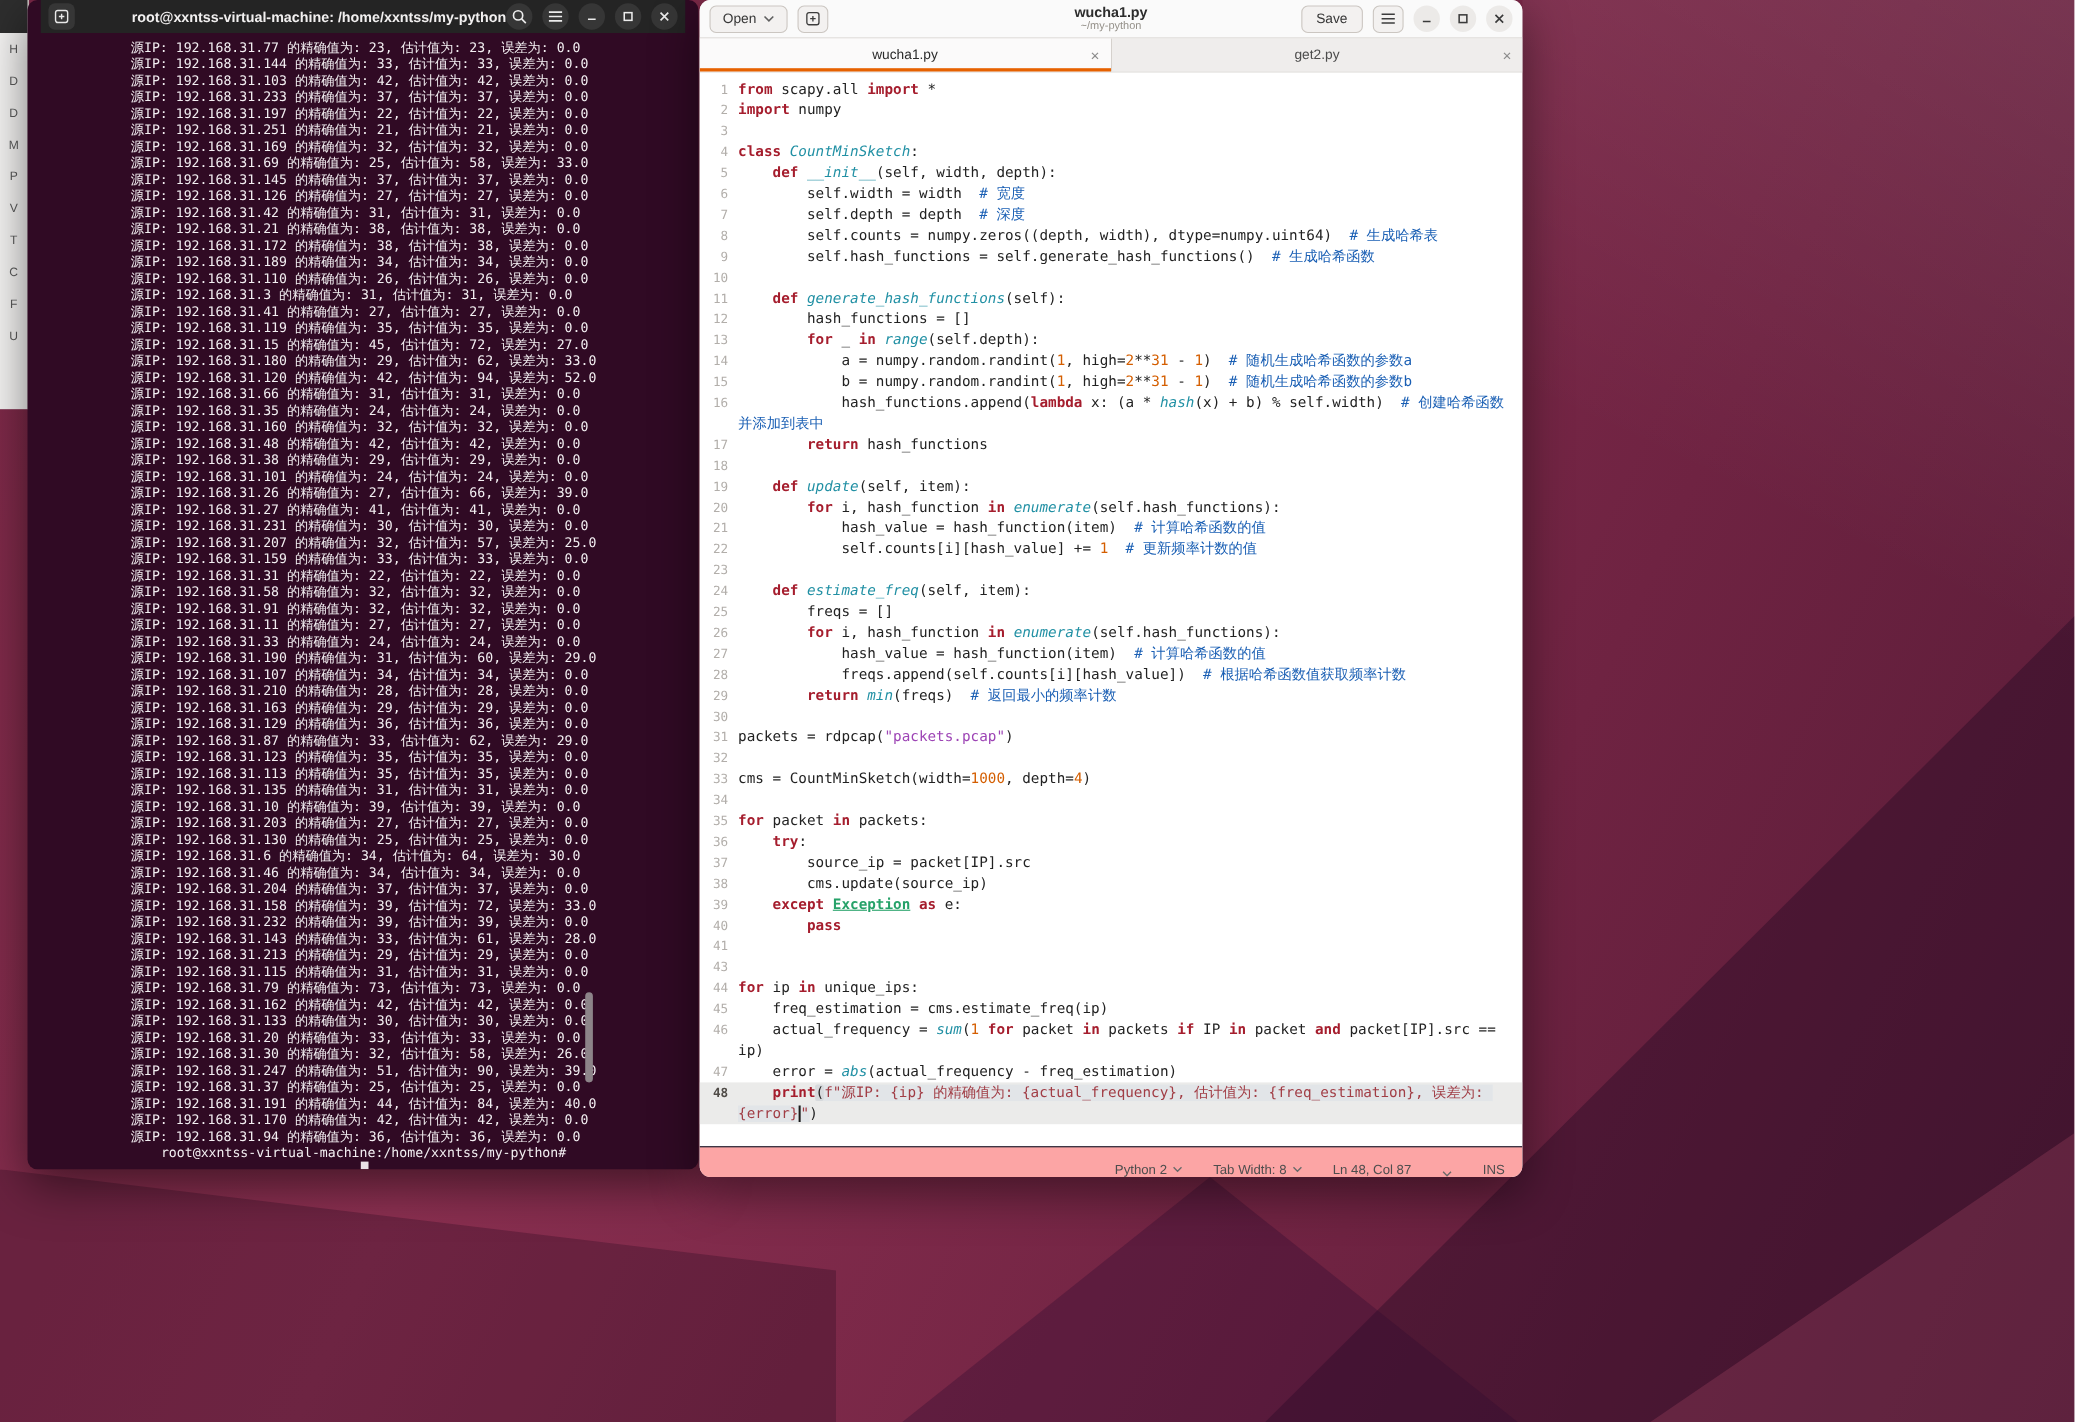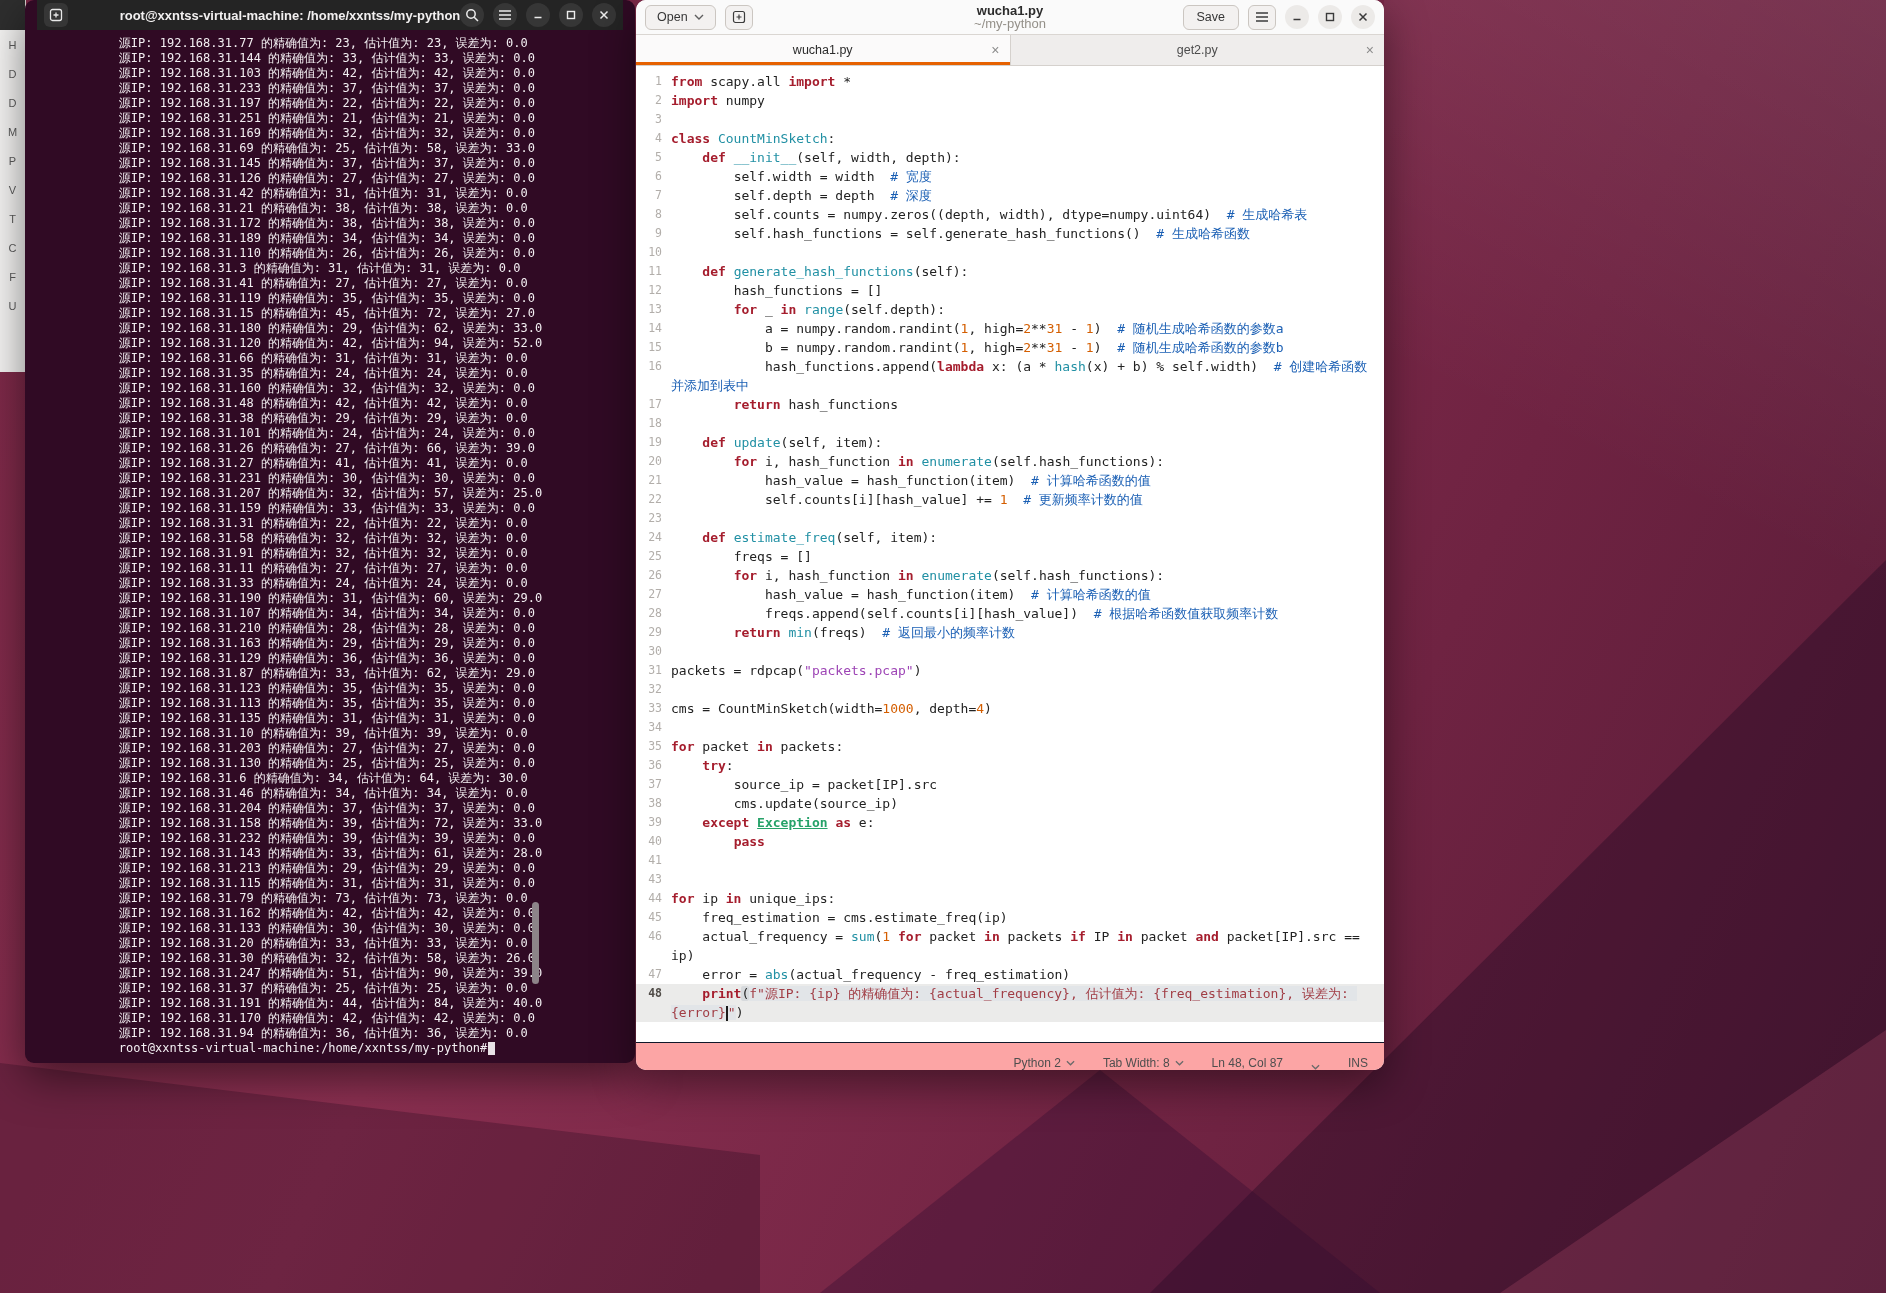--- a/index.html
+++ b/index.html
@@ -22,51 +22,51 @@
 
   
   .terminal-window{position:absolute;left:25px;top:0;width:610px;height:1063px;z-index:2;border-radius:9px;overflow:hidden;background:#300a24;box-shadow:0 14px 44px rgba(0,0,0,.5);display:flex;flex-direction:column;align-items:center;}
   .term-header{flex:0 0 30px;background:#242424;display:flex;align-items:center;padding:0 7px;}
   .th-btn{width:24px;height:24px;border:none;border-radius:50%;background:#363636;display:flex;align-items:center;justify-content:center;padding:0;cursor:default;}
   .th-newwin{border-radius:6px;}
   .term-title{color:#f2f0f0;font-size:13px;font-weight:bold;margin-left:52px;flex:1;white-space:nowrap;overflow:hidden;}
   .th-actions{display:flex;gap:9px;margin-left:auto;align-items:center;}
   .term-body{position:relative;flex:1;padding:6px 0 0 1px;font-family:"DejaVu Sans Mono",monospace;font-size:12px;color:#f3eff2;overflow:hidden;}
   .term-line{line-height:15px;white-space:pre;}
-  .prompt-line{display:flex;align-items:center;}
+  .prompt-line{display:flex;align-items:center;flex-direction:column;}
   .block-cursor{display:inline-block;width:7px;height:13px;background:#e8e2e6;margin-left:1px;}
   .term-scrollbar{position:absolute;right:3px;top:872px;width:7px;height:82px;background:#8d8489;border-radius:4px;}
 
   
   .editor-window{position:absolute;left:636px;top:0;width:748px;height:1070px;z-index:3;border-radius:10px;overflow:hidden;background:#ffffff;box-shadow:0 14px 44px rgba(0,0,0,.45);display:flex;flex-direction:column;}
   .ed-header{flex:0 0 34px;background:#fafafa;border-bottom:1px solid #dad6d2;display:flex;align-items:center;padding:0 9px;position:relative;}
   .open-btn{display:flex;align-items:center;gap:6px;background:#f3f1f0;border:1px solid #cbc6c1;border-radius:6px;height:25px;padding:0 11px;font-size:12.5px;color:#363636;font-family:inherit;}
   .sq-btn{width:28px;height:25px;margin-left:9px;background:#f3f1f0;border:1px solid #cbc6c1;border-radius:6px;display:flex;align-items:center;justify-content:center;padding:0;}
   .ed-titlewrap{position:absolute;left:50%;transform:translateX(-50%);top:3px;text-align:center;}
   .ed-title{font-size:13px;font-weight:bold;color:#2c2c2c;line-height:15px;}
-  .ed-subtitle{font-size:13px;color:#949089;line-height:12px;}
+  .ed-subtitle{font-size:10px;color:#949089;line-height:12px;}
   .ed-actions{margin-left:auto;display:flex;align-items:center;gap:9px;}
   .save-btn{background:#f3f1f0;border:1px solid #cbc6c1;border-radius:6px;height:25px;padding:0 13px;font-size:12.5px;color:#363636;font-family:inherit;}
   .win-btn{width:24px;height:24px;border:none;border-radius:50%;background:#eceae8;display:flex;align-items:center;justify-content:center;padding:0;}
 
   .tabbar{flex:0 0 30px;display:flex;background:#f1efee;border-bottom:1px solid #d5d1cd;}
   .tab{flex:1;position:relative;display:flex;align-items:center;justify-content:center;font-size:12.5px;color:#4c4c4c;border-right:1px solid #d5d1cd;background:#efedec;}
   .tab:last-child{border-right:none;}
   .tab.active{background:#fbfafa;color:#2b2b2b;}
   .tab.active::after{content:"";position:absolute;left:0;right:0;bottom:0;height:3px;background:#e66100;}
   .tab-close{position:absolute;right:10px;color:#8c8c8c;font-size:14px;line-height:14px;}
 
   .code-area{flex:1;background:#ffffff;overflow:hidden;padding-top:6px;font-family:"DejaVu Sans Mono",monospace;font-size:13px;}
   .code-line{display:flex;align-items:flex-start;}
   .code-line.hl{background:#ebebea;}
   .gutter{flex:0 0 26px;text-align:right;padding-right:9px;color:#b2aeaa;font-size:11.5px;line-height:19px;}
   .gutter.cur{color:#504c48;font-weight:bold;}
   .code-text{flex:1;white-space:pre-wrap;line-height:19px;color:#222222;padding-right:5px;min-height:19px;}
   .tk-k{color:#a51d2d;font-weight:bold;}
-  .tk-fn{color:#2190a4;}
+  .tk-fn{color:#2190a4;font-style:italic;}
   .tk-c{color:#1a5fb4;}
   .tk-s{color:#9d44b5;}
   .tk-n{color:#d45e00;}
   .tk-e{color:#26a269;font-weight:bold;text-decoration:underline;}
   .tk-bm{background:#d7dadd;border-radius:2px;}
   .tk-fs{color:#a13d45;background:#e2e5e8;}
   .tk-caret{display:inline-block;width:2px;height:15px;background:#1a1a1a;vertical-align:middle;}
 
   .statusbar{flex:0 0 27px;background:#fca5a5;border-top:1px solid #0f172a;display:flex;align-items:flex-end;justify-content:flex-end;gap:28px;padding:0 16px;font-size:12px;color:#4e4e4e;}
   .sb-item{display:flex;align-items:center;gap:5px;}

